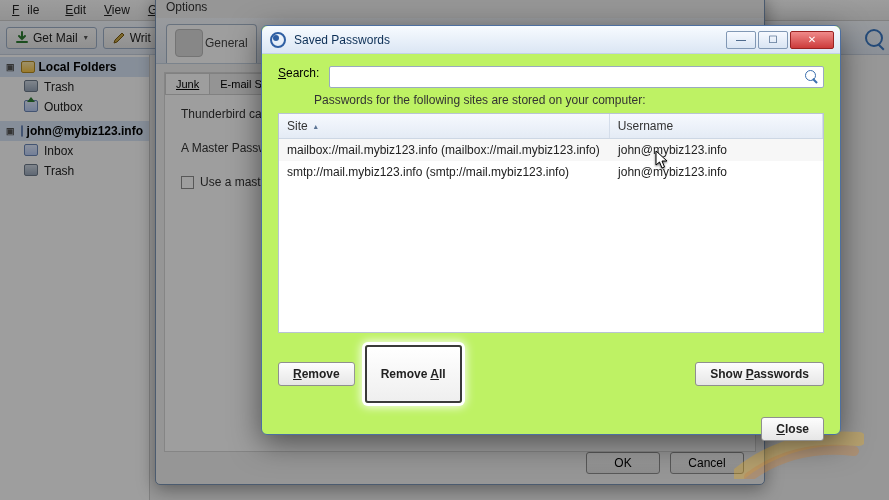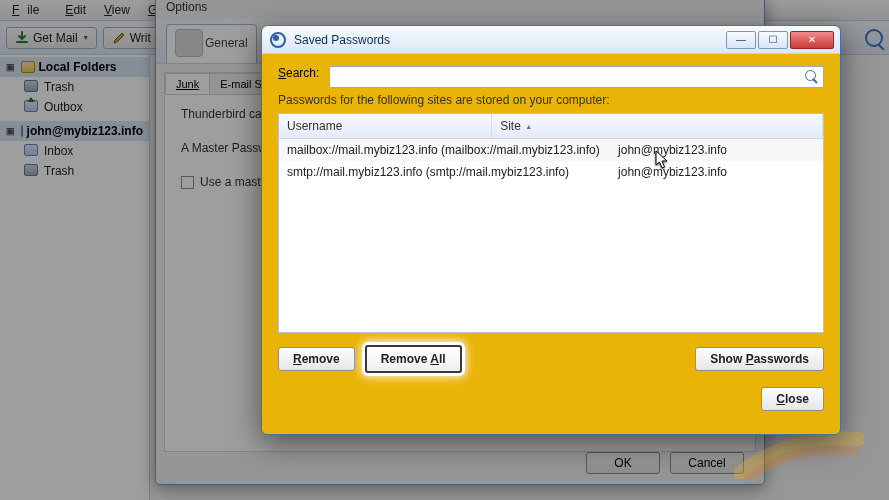--- a/index.html
+++ b/index.html
@@ -99,21 +99,21 @@
   .opt-dlg-btns{position:absolute;right:20px;bottom:10px;display:flex;gap:10px;}
   .win-btn{
     min-width:74px;padding:3px 14px;text-align:center;
     background:linear-gradient(#fdfdfd,#e4e4e4);
     border:1px solid #8f8f8f;border-radius:3px;font-size:12px;
   }
 
   
   .pw-dlg{
     position:absolute; left:261px; top:25px; width:580px; height:410px;
-    background:#eab308; border:1px solid #4d6fa0; border-radius:6px;
+    background:#bef264; border:1px solid #4d6fa0; border-radius:6px;
     box-shadow:0 8px 30px rgba(0,0,0,.5);
     z-index: 100;
   }
   .pw-titlebar{
     display:flex;align-items:center;gap:8px; height:28px; padding:0 6px 0 8px;
     background:linear-gradient(#f7fbff,#dbe6f4);
     border-bottom:1px solid #c3d2e6; border-radius:6px 6px 0 0;
   }
   .pw-appico{width:16px;height:16px;display:inline-block;position:relative;}
   .pw-appico::before{content:"";position:absolute;inset:0;border:2px solid #2f5fa3;border-radius:50%;}
@@ -125,21 +125,21 @@
   .win-ctl .close{background:linear-gradient(#f08a8a,#cc3b3b);color:#fff;border-color:#9a2222;width:44px;}
 
   .pw-body{padding:12px 16px 10px 16px;}
   .pw-searchrow{display:flex;align-items:flex-start;gap:10px;margin-bottom:5px;}
   .pw-searchlabel u{text-decoration:underline;}
   .pw-searchbox{flex:1;display:flex;align-items:center;border:1px solid #9aaac0;background:#fff;border-radius:2px;height:22px;padding:0 4px;}
   .pw-searchbox input{flex:1;border:none;outline:none;font-size:12px;background:transparent;}
   .pw-mag{width:14px;height:14px;display:inline-block;position:relative;}
   .pw-mag::before{content:"";position:absolute;width:9px;height:9px;border:1.5px solid #3b6fae;border-radius:50%;left:0;top:0;}
   .pw-mag::after{content:"";position:absolute;width:1.5px;height:6px;background:#3b6fae;transform:rotate(-45deg);left:9px;top:8px;}
-  .pw-desc{color:#333;margin-bottom:6px;}
+  .pw-desc{color:#333;margin-bottom:6px;margin-left:36px;}
   .pw-grid{border:1px solid #b9c4d3;background:#fff;height:220px;overflow:hidden;}
   .pw-gridhead{display:flex;background:linear-gradient(#f6f9fe,#e4ebf5);border-bottom:1px solid #cdd7e4;font-size:12px;}
   .pw-gh{padding:5px 8px;border-right:1px solid #d4ddea;display:flex;align-items:center;gap:6px;color:#333;}
   .gh-site{flex:1.6;}
   .gh-user{flex:1;}
   .sort-caret{font-size:8px;color:#5b7495;}
   .pw-rows{}
   .pw-row{display:flex;font-size:12px;}
   .pw-row.sel{background:#f7f7f7;}
   .pw-cell{padding:4px 8px;color:#222;white-space:nowrap;overflow:hidden;text-overflow:ellipsis;}
@@ -150,21 +150,21 @@
   .pw-btnrow .spacer{flex:1;}
   .dlg-btn{
     padding:4px 14px;background:linear-gradient(#fdfdfd,#e6e6e6);
     border:1px solid #8f8f8f;border-radius:3px;font-size:12px;color:#222;font-weight:bold;
   }
   .dlg-btn u{text-decoration:underline;}
   .dlg-btn.highlight{
     border:2px solid #3a3a3a;
     box-shadow:0 0 0 3px #fff, 0 0 10px 4px rgba(255,255,255,.9);
     background:linear-gradient(#ffffff,#efefef);
-    padding:5px 14px;
+    padding:20px 14px;
   }
   .pw-closerow{display:flex;justify-content:flex-end;margin-top:14px;}
 
   .cursor{position:absolute;z-index:200;left:655px;top:150px;width:14px;height:20px;}
   .cursor svg{filter:drop-shadow(0 1px 1px rgba(0,0,0,.6));}
 
   .watermark{position:absolute;right:25px;bottom:18px;z-index:95;pointer-events:none;opacity:.55;}
   .watermark .swoosh{width:130px;height:50px;}
 </style>
 </head>
@@ -280,26 +280,26 @@
       <span class="pw-searchlabel"><u>S</u>earch:</span>
       <div class="pw-searchbox">
         <input type="text" style="">
         <span class="pw-mag"></span>
       </div>
     </div>
     <div class="pw-desc">Passwords for the following sites are stored on your computer:</div>
 
     <div class="pw-grid">
       <div class="pw-gridhead">
-        <div class="pw-gh gh-user">
-          <span>Username</span>
-        </div>
         <div class="pw-gh gh-site">
           <span>Site</span>
           <span class="sort-caret">▴</span>
+        </div>
+        <div class="pw-gh gh-user">
+          <span>Username</span>
         </div>
       </div>
       <div class="pw-rows">
         <div class="pw-row sel">
           <div class="pw-cell c-site">mailbox://mail.mybiz123.info (mailbox://mail.mybiz123.info)</div>
           <div class="pw-cell c-user">john@mybiz123.info</div>
         </div>
         <div class="pw-row">
           <div class="pw-cell c-site">smtp://mail.mybiz123.info (smtp://mail.mybiz123.info)</div>
           <div class="pw-cell c-user">john@mybiz123.info</div>

